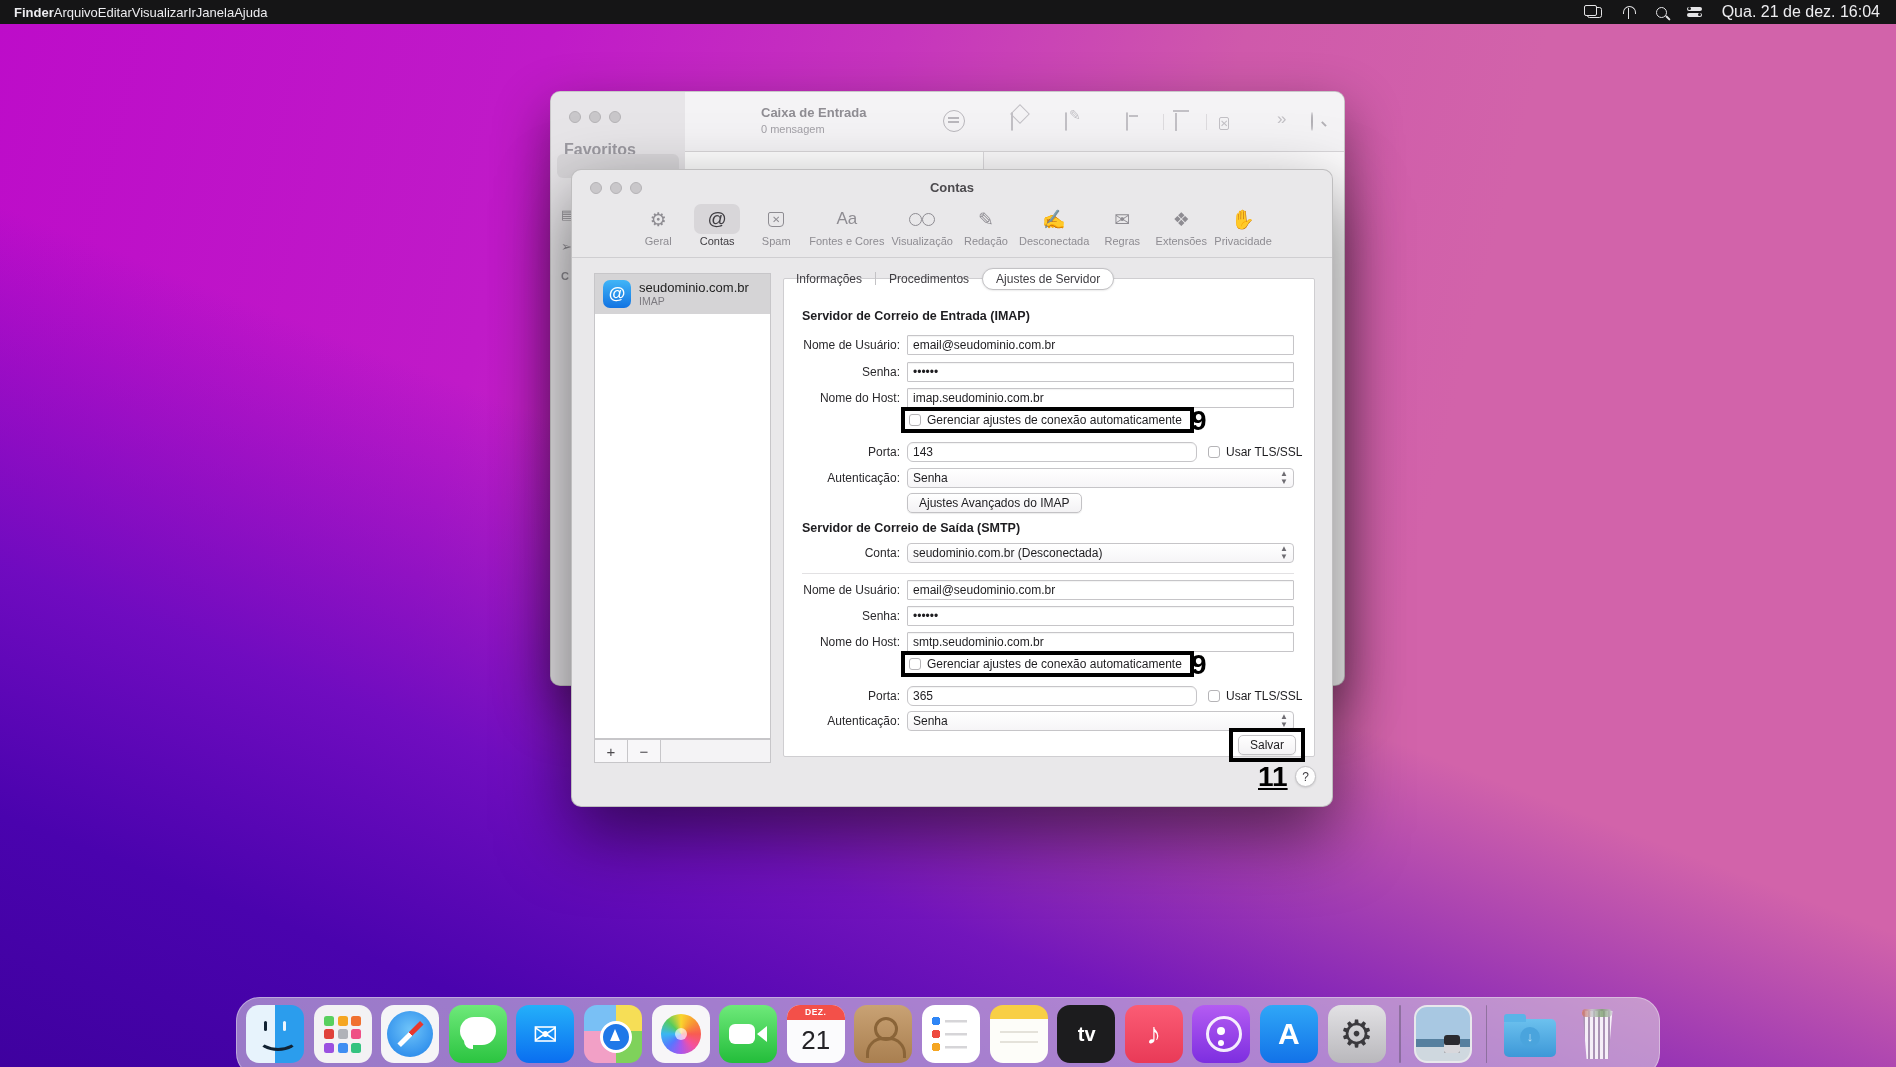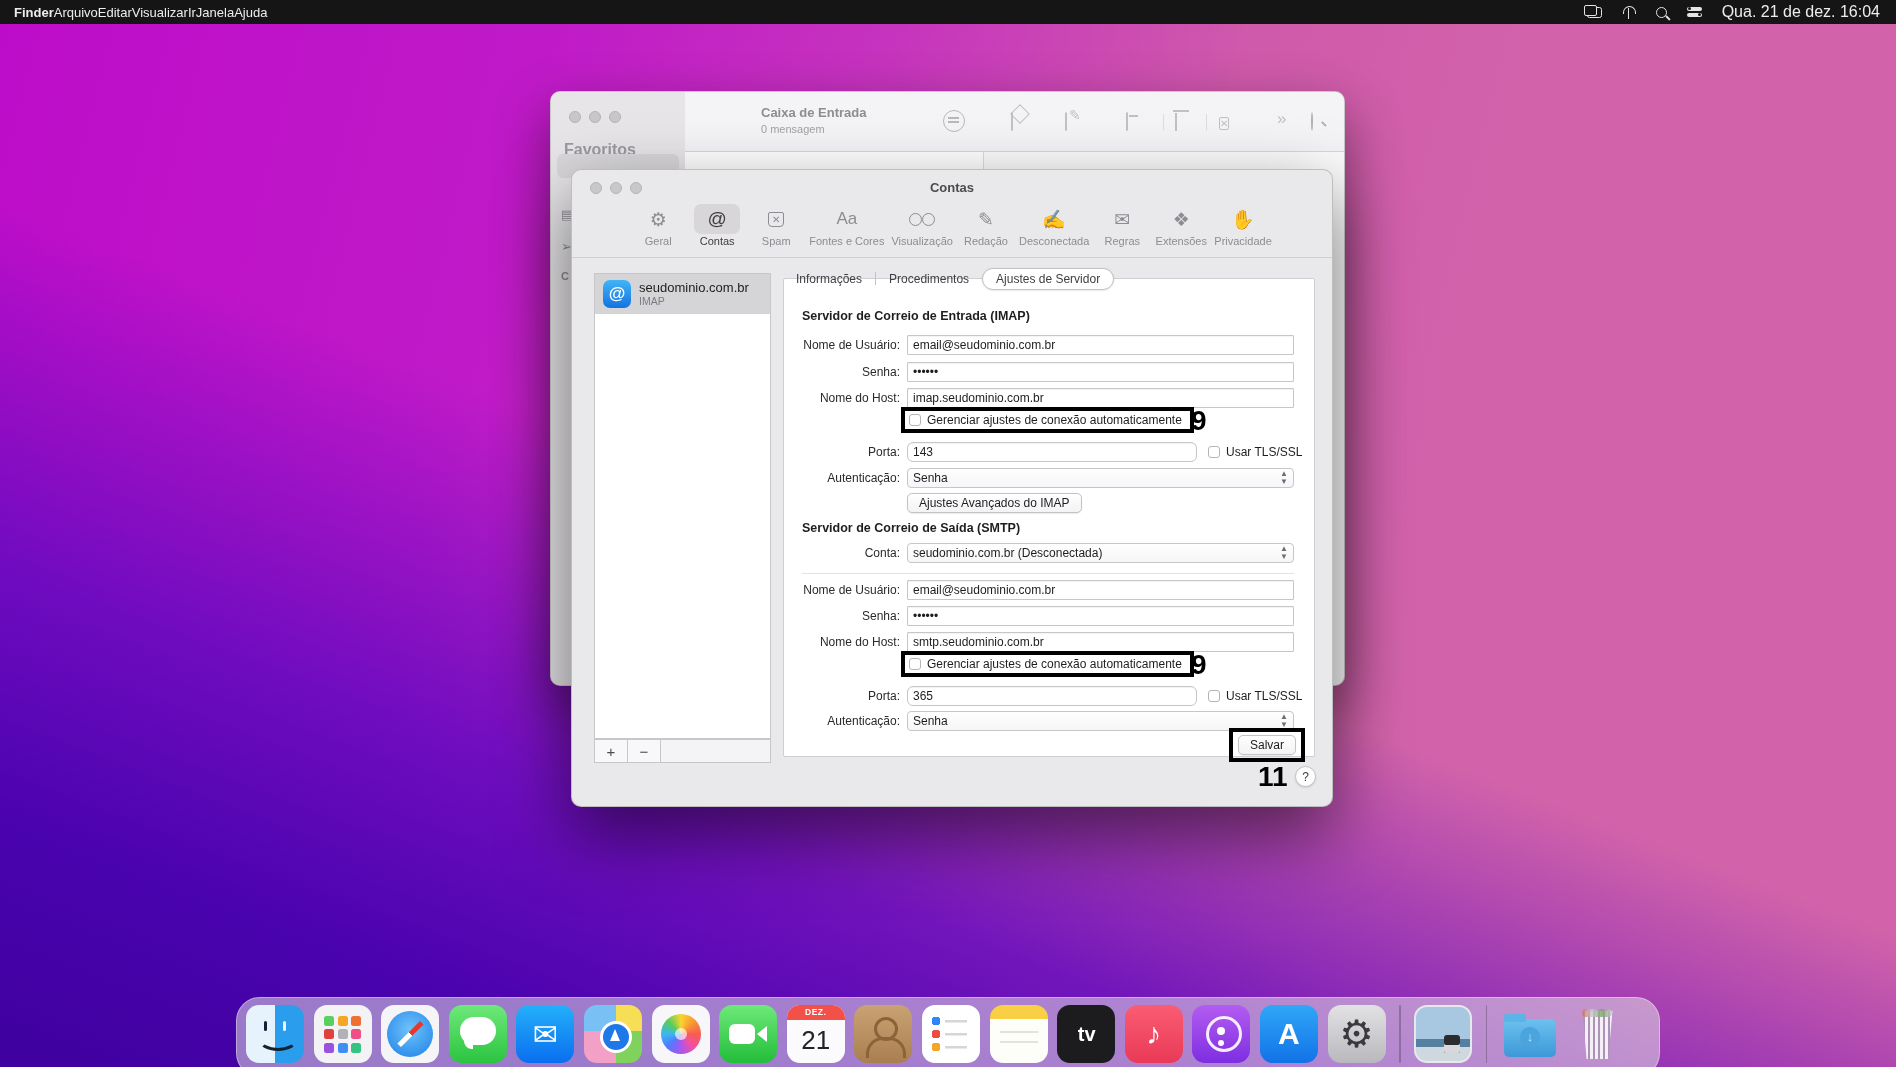--- a/index.html
+++ b/index.html
@@ -121,21 +121,21 @@
   .chkrow { position:absolute; display:flex; align-items:center; gap:6px; }
   .chk { width:12px; height:12px; border:1px solid #b5b4b7; border-radius:3px; background:#fff; }
   .chklabel { font-size:12px; color:#1e1d20; white-space:nowrap; }
   .annbox { border:4px solid #000; padding:2px 8px 2px 4px; display:flex; align-items:center; gap:6px; background:transparent; }
   .annnum { font-size:28px; font-weight:bold; color:#000; line-height:1; }
   .btn { background:linear-gradient(#ffffff,#f3f2f4); border:1px solid #c3c2c5; border-radius:5px;
     font-size:12px; color:#1e1d20; padding:2px 11px; height:20px; cursor:default; box-shadow:0 .5px 1px rgba(0,0,0,.08); }
   .divline { position:absolute; left:18px; right:20px; height:1px; background:#e2e1e3; }
   .helpbtn { position:absolute; right:16px; top:596px; width:21px; height:21px; border-radius:50%; background:#fdfdfd;
     border:1px solid #c3c2c5; font-size:12px; color:#3f3d42; display:flex; align-items:center; justify-content:center; box-shadow:0 1px 2px rgba(0,0,0,.12); }
-  .ann11 { position:absolute; }
+  .ann11 { position:absolute;text-decoration:underline; }
 
   
   .dock { position:absolute; left:236px; top:997px; width:1424px; height:80px; border-radius:24px;
     background:rgba(225,222,228,.55); border:1px solid rgba(255,255,255,.35); display:flex; align-items:flex-start;
     padding:7px 9px 0; gap:9.6px; }
   .dtile { width:58px; height:58px; border-radius:13px; position:relative; flex:0 0 auto; overflow:hidden; }
   .dsep { width:1.5px; height:58px; background:rgba(60,60,70,.35); margin:0 4px; flex:0 0 auto; border-radius:1px; }
   .d-finder { background:linear-gradient(90deg,#e7f3fc 0 50%, #2b9ded 50% 100%); }
   .d-finder::before { content:""; position:absolute; left:18px; top:16px; width:3px; height:10px; background:#123; border-radius:2px; box-shadow:19px 0 0 #eef6fd; }
   .d-finder::after { content:""; position:absolute; left:12px; top:22px; width:34px; height:18px; border:3px solid #123; border-color:transparent transparent #123 transparent; border-radius:50%; }

